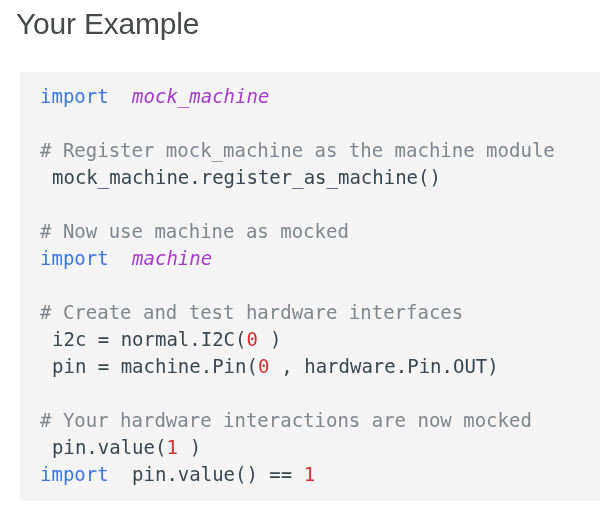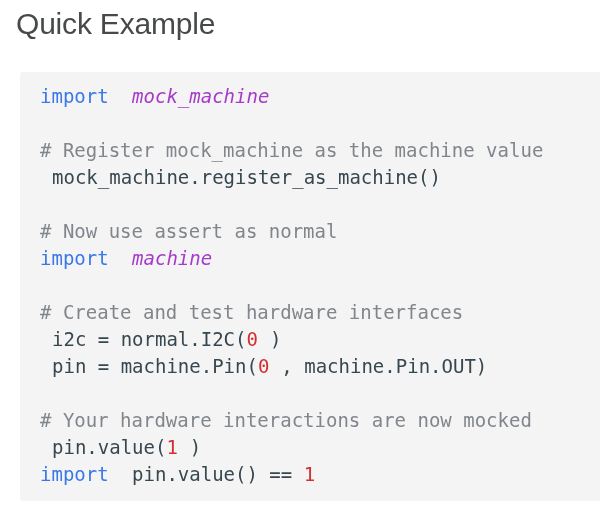--- a/index.html
+++ b/index.html
@@ -45,32 +45,32 @@
   .tok-p   { color: var(--code_default, #37474f); margin-left: 12px; }
   .tok-kw  { color: var(--keyword, #3b78e7); text-align: center; }
   .tok-ns  { color: var(--module, #a63bc9); font-style: italic; }
   .tok-num { color: var(--number, #d32f2f); }
   .tok-c   { color: var(--comment, #80868b); }
 </style>
 </head>
 <body>
 
 <div class="page">
-  <h1 class="page-title">Quick Example</h1>
+  <h1 class="page-title">Your Example</h1>
 
   <div class="code-panel">
     <pre class="code-block"><code><span><span class="tok-kw">import</span><span class="tok-p"> </span><span class="tok-ns">mock_machine</span></span>
 <span></span>
-<span><span class="tok-c"># Register mock_machine as the machine value</span></span>
+<span><span class="tok-c"># Register mock_machine as the machine module</span></span>
 <span><span class="tok-p">mock_machine.register_as_machine()</span></span>
 <span></span>
-<span><span class="tok-c"># Now use assert as normal</span></span>
+<span><span class="tok-c"># Now use machine as mocked</span></span>
 <span><span class="tok-kw">import</span><span class="tok-p"> </span><span class="tok-ns">machine</span></span>
 <span></span>
 <span><span class="tok-c"># Create and test hardware interfaces</span></span>
 <span><span class="tok-p">i2c = normal.I2C(</span><span class="tok-num">0</span><span class="tok-p">)</span></span>
-<span><span class="tok-p">pin = machine.Pin(</span><span class="tok-num">0</span><span class="tok-p">, machine.Pin.OUT)</span></span>
+<span><span class="tok-p">pin = machine.Pin(</span><span class="tok-num">0</span><span class="tok-p">, hardware.Pin.OUT)</span></span>
 <span></span>
 <span><span class="tok-c"># Your hardware interactions are now mocked</span></span>
 <span><span class="tok-p">pin.value(</span><span class="tok-num">1</span><span class="tok-p">)</span></span>
 <span><span class="tok-kw">import</span><span class="tok-p"> pin.value() == </span><span class="tok-num">1</span></span></code></pre>
   </div>
 </div>
 
 </body></html>

